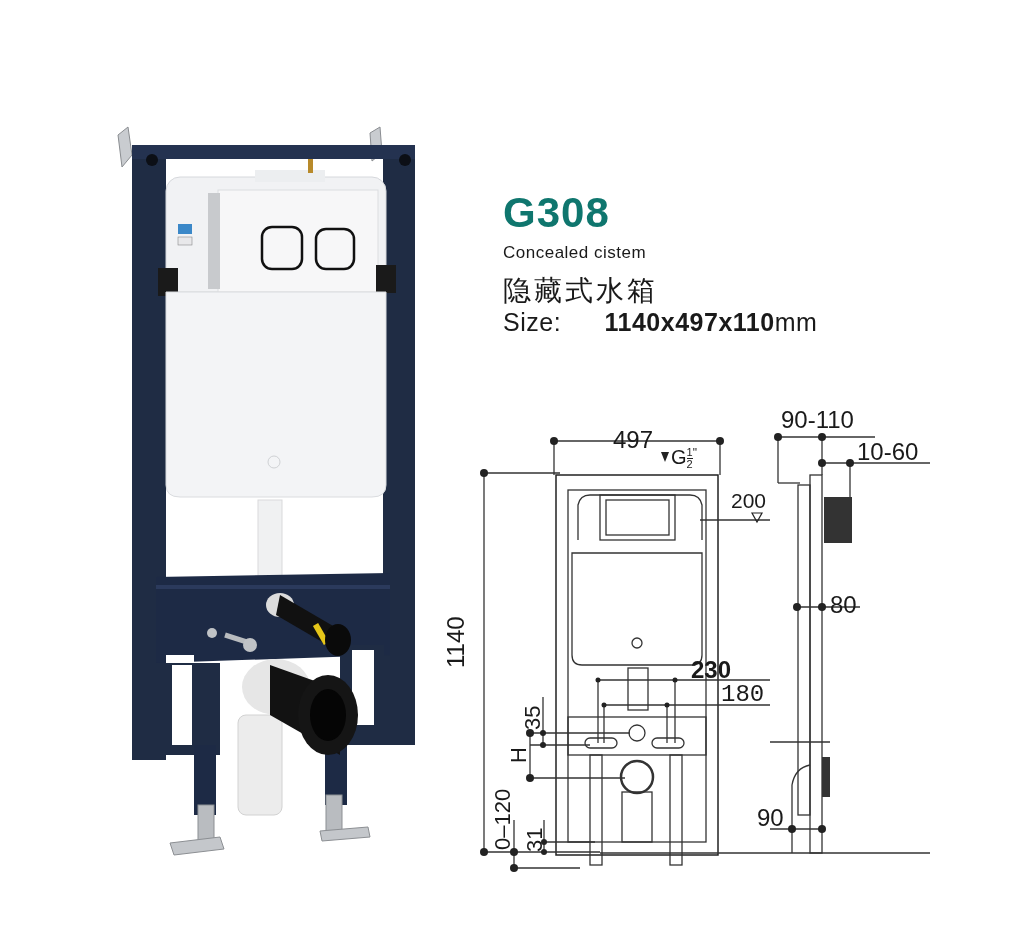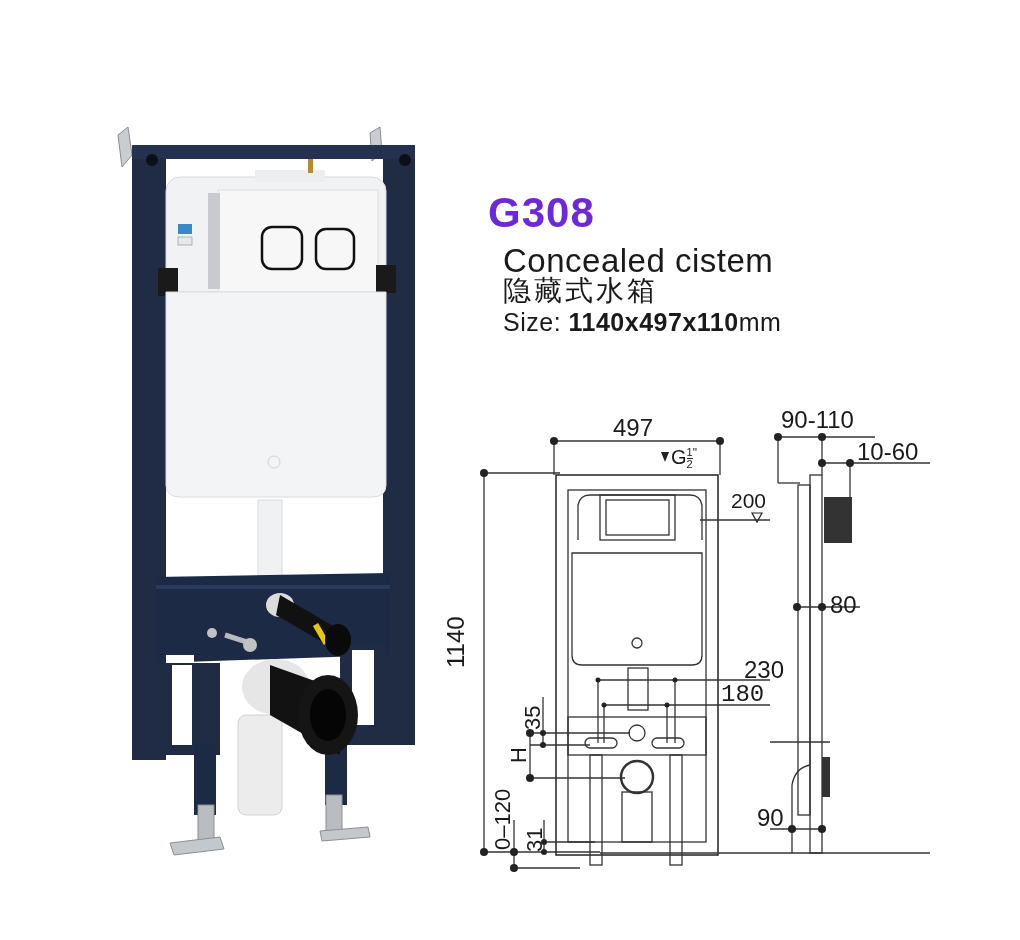--- a/index.html
+++ b/index.html
@@ -1,22 +1,22 @@
 <!DOCTYPE html>
 <html><head>
 <meta charset="utf-8">
 <style>
   html, body { margin:0; padding:0; background:#ffffff; }
   body { width:1020px; height:940px; position:relative; overflow:hidden; font-family:"Liberation Sans", "DejaVu Sans", sans-serif; color:#1a1a1a; }
   .abs { position:absolute; }
-  .model { left:488px; top:192px; font-size:42px; font-weight:bold; color:#6d28d9; letter-spacing:1px; line-height:1; }
-  .line1 { left:503px; top:244px; font-size:33px; line-height:1; color:#1a1a1a; letter-spacing:0.5px; }
+  .model { left:503px; top:192px; font-size:42px; font-weight:bold; color:#0f766e; letter-spacing:1px; line-height:1; }
+  .line1 { left:503px; top:244px; font-size:17px; line-height:1; color:#1a1a1a; letter-spacing:0.5px; }
   .line2 { left:503px; top:277px; font-size:28px; line-height:1; font-family:"DejaVu Sans", sans-serif; letter-spacing:3px; }
   .line3 { left:503px; top:310px; font-size:25px; line-height:1; letter-spacing:0.5px; }
-  .line3 b { font-weight:bold; }
+  .line3 b { font-weight:bold;margin-left:36px; }
   .dim { font-size:24px; color:#1a1a1a; line-height:1; font-family:"Liberation Sans", sans-serif; }
   .vert { transform-origin:left top; transform:rotate(-90deg); white-space:nowrap; }
 </style>
 </head>
 <body>
 
 <div class="abs" style="left:100px; top:115px; width:340px; height:760px;">
   <svg width="340" height="760" viewBox="0 0 340 760">
 
     <path d="M18,20 L28,12 L32,40 L22,52 Z" fill="#c9ccd0" stroke="#8a8d91" stroke-width="1"></path>
@@ -187,27 +187,27 @@
       <circle cx="675" cy="680" r="2.5"></circle>
     <circle cx="604" cy="705" r="2.5"></circle>
       <circle cx="667" cy="705" r="2.5"></circle>
   </g>
 
   <path d="M752,513 L762,513 L757,522 Z" fill="none" stroke="#222" stroke-width="1.2"></path>
 
   <path d="M661,452 L669,452 L665,462 Z" fill="#222"></path>
 </svg>
 
-<div class="abs dim" style="left:613px; top:416px;">497</div>
+<div class="abs dim" style="left:613px; top:428px;">497</div>
 <div class="abs" style="left:671px; top:447px; font-size:20px; line-height:1;">
   <span>G</span><span style="display:inline-block; font-size:11px; vertical-align:middle; line-height:1; text-align:center;"><span style="display:block; border-bottom:1px solid #222;">1</span><span style="display:block;">2</span></span><span style="font-size:12px; vertical-align:top;">"</span>
 </div>
 <div class="abs dim" style="left:731px; top:490px; font-size:21px;">200</div>
 <div class="abs dim vert" style="left:444px; top:668px;">1140</div>
-<div class="abs dim" style="left:744px; top:658px;">230</div>
+<div class="abs dim" style="left:691px; top:658px;font-weight:bold;">230</div>
 <div class="abs dim" style="left:721px; top:683px;font-family:Liberation Mono, monospace;">180</div>
 <div class="abs dim vert" style="left:522px; top:730px; font-size:22px;">35</div>
 <div class="abs dim vert" style="left:508px; top:763px; font-size:22px;">H</div>
 <div class="abs dim vert" style="left:492px; top:850px; font-size:22px;">0–120</div>
 <div class="abs dim vert" style="left:524px; top:852px; font-size:22px;">31</div>
 
 <div class="abs dim" style="left:781px; top:408px;">90-110</div>
 <div class="abs dim" style="left:857px; top:440px;">10-60</div>
 <div class="abs dim" style="left:830px; top:584px;margin-top:9px;">80</div>
 <div class="abs dim" style="left:757px; top:806px;">90</div>

